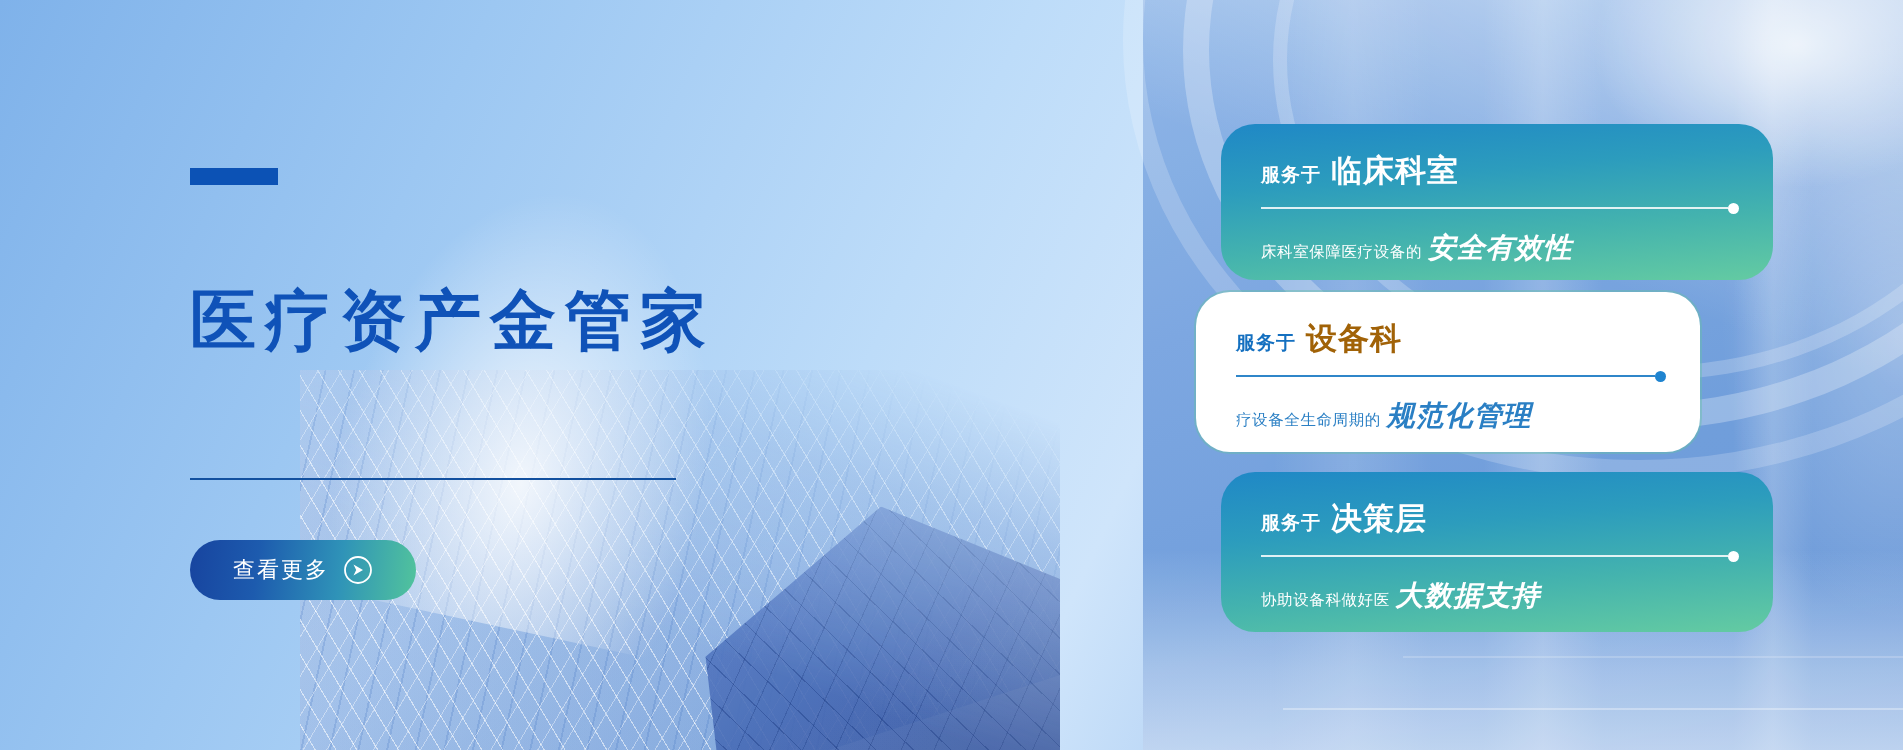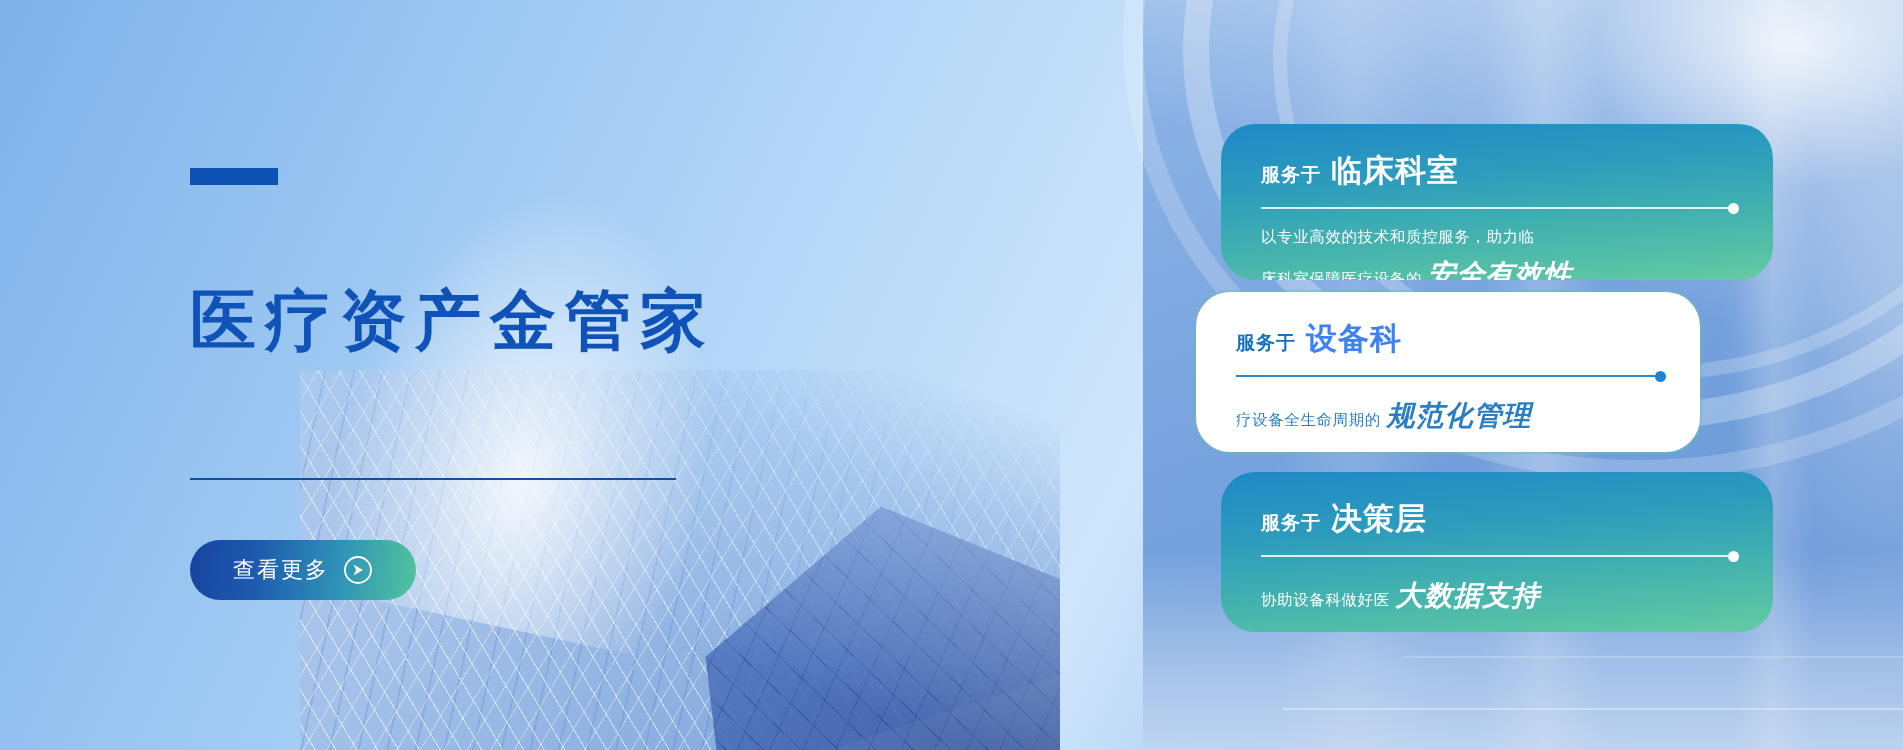--- a/index.html
+++ b/index.html
@@ -164,21 +164,21 @@
   }
   .card-body .strong{ font-weight:bold; font-size:28px; letter-spacing:1px;font-style:italic; }
 
   .card.grad .card-title .pre,
   .card.grad .card-title .main,
   .card.grad .card-body{ color:#ffffff; }
   .card.grad .divider .line{ background:rgba(255,255,255,.85); }
   .card.grad .divider .dot{ background:#ffffff; }
 
   .card.white .card-title .pre{ color:#1470c0; }
-  .card.white .card-title .main{ color:#3b82f6; }
+  .card.white .card-title .main{ color:#a16207; }
   .card.white .card-body{ color:#2a7fc4; }
   .card.white .divider .line{ background:#2f86c9; }
   .card.white .divider .dot{ background:#1f84d0; }
 </style>
 </head>
 <body>
 
 <div id="stage">
 
   <div class="bg-right">
@@ -224,21 +224,20 @@
     <div class="card grad card1">
       <div class="card-title">
         <span class="pre">服务于</span>
         <span class="main">临床科室</span>
       </div>
       <div class="divider">
         <span class="line"></span>
         <span class="dot"></span>
       </div>
       <div class="card-body">
-        <div>以专业高效的技术和质控服务，助力临</div>
         <div>
           <span>床科室保障医疗设备的</span>
           <span class="strong">安全有效性</span>
         </div>
       </div>
     </div>
 
     <div class="card white card2">
       <div class="card-title">
         <span class="pre">服务于</span>

